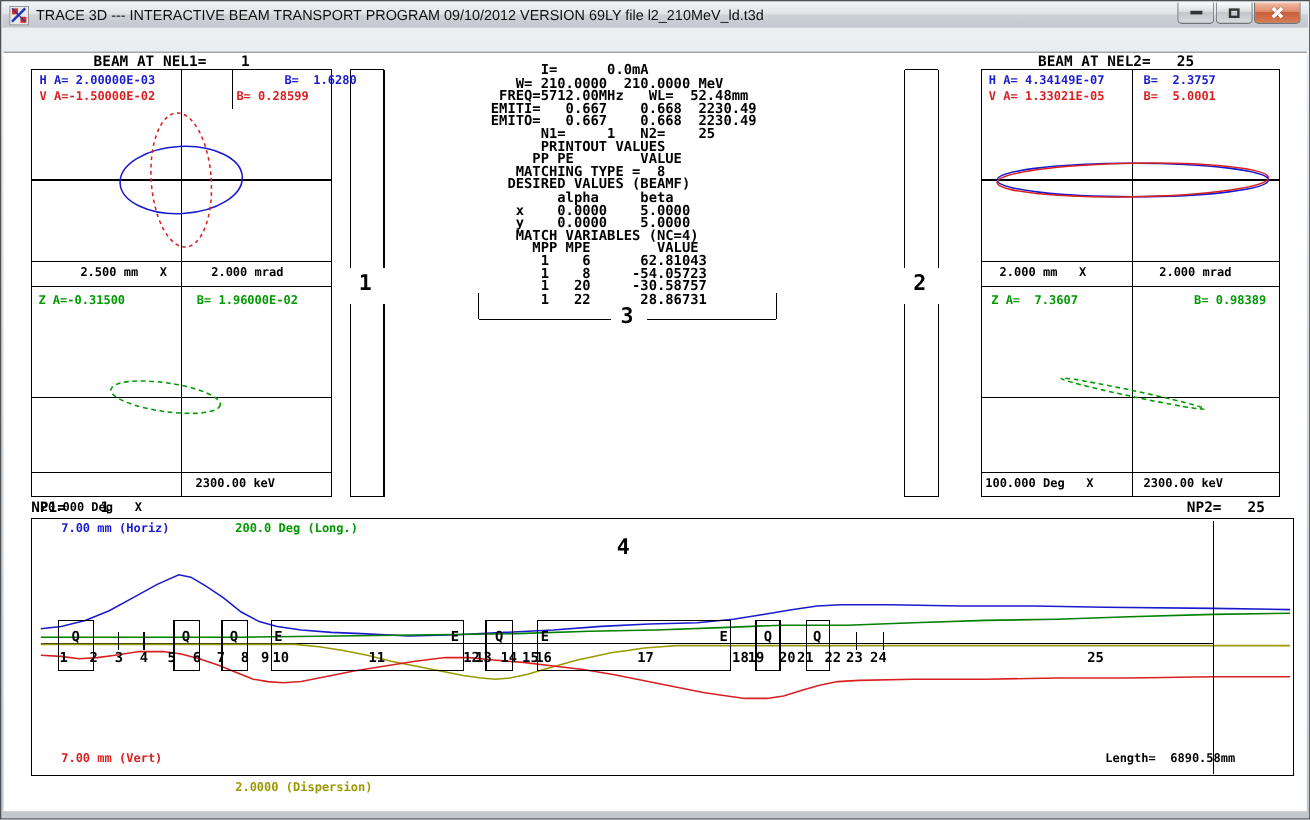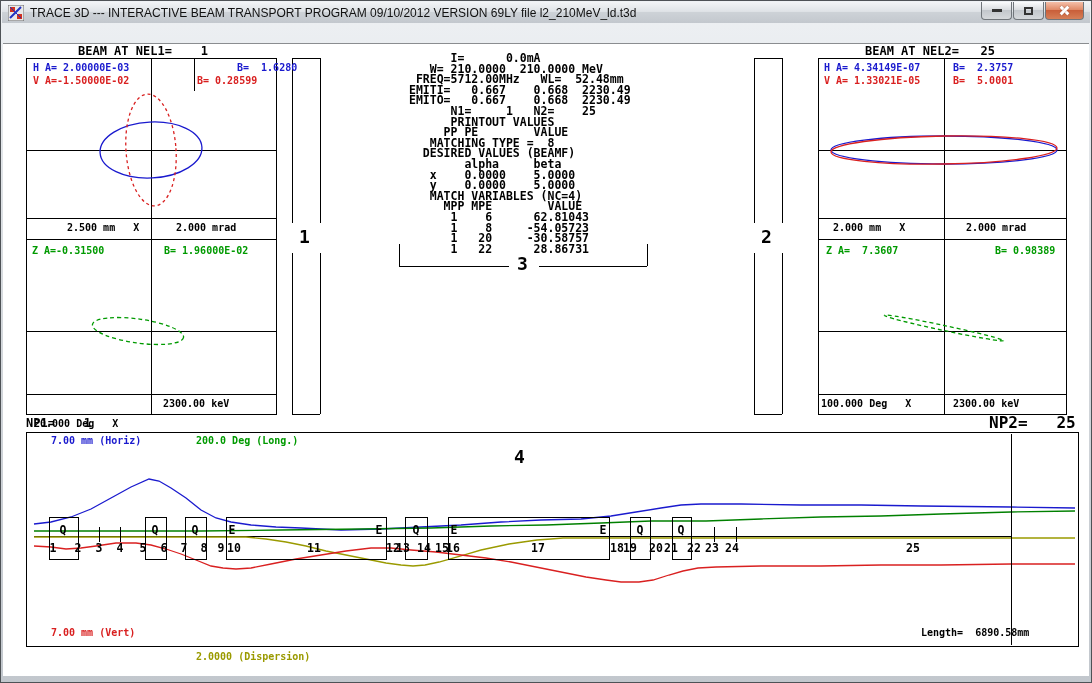--- a/index.html
+++ b/index.html
@@ -192,21 +192,21 @@
   <div class="lbl t-blue" style="left:823px;top:61px;">H A= 4.34149E-07</div>
   <div class="lbl t-blue" style="left:952px;top:61px;">B=  2.3757</div>
   <div class="lbl t-red" style="left:823px;top:74px;">V A= 1.33021E-05</div>
   <div class="lbl t-red" style="left:952px;top:74px;">B=  5.0001</div>
   <div class="lbl" style="left:832px;top:221px;">2.000 mm   X</div>
   <div class="lbl" style="left:965px;top:221px;">2.000 mrad</div>
   <div class="lbl t-green" style="left:825px;top:244px;">Z A=  7.3607</div>
   <div class="lbl t-green" style="left:960px;top:244px;padding-left:34px;">B= 0.98389</div>
   <div class="lbl" style="left:820px;top:397px;">100.000 Deg   X</div>
   <div class="lbl" style="left:952px;top:397px;">2300.00 keV</div>
-  <div class="lbl" style="left:988px;top:416px;font-size:16px;">NP2=   25</div>
+  <div class="lbl" style="left:988px;top:416px;font-size:12px;">NP2=   25</div>
 
   <pre class="info">      I=      0.0mA
    W= 210.0000  210.0000 MeV
  FREQ=5712.00MHz   WL=  52.48mm
 EMITI=   0.667    0.668  2230.49
 EMITO=   0.667    0.668  2230.49
       N1=     1   N2=    25
       PRINTOUT VALUES
      PP PE        VALUE
    MATCHING TYPE =  8

